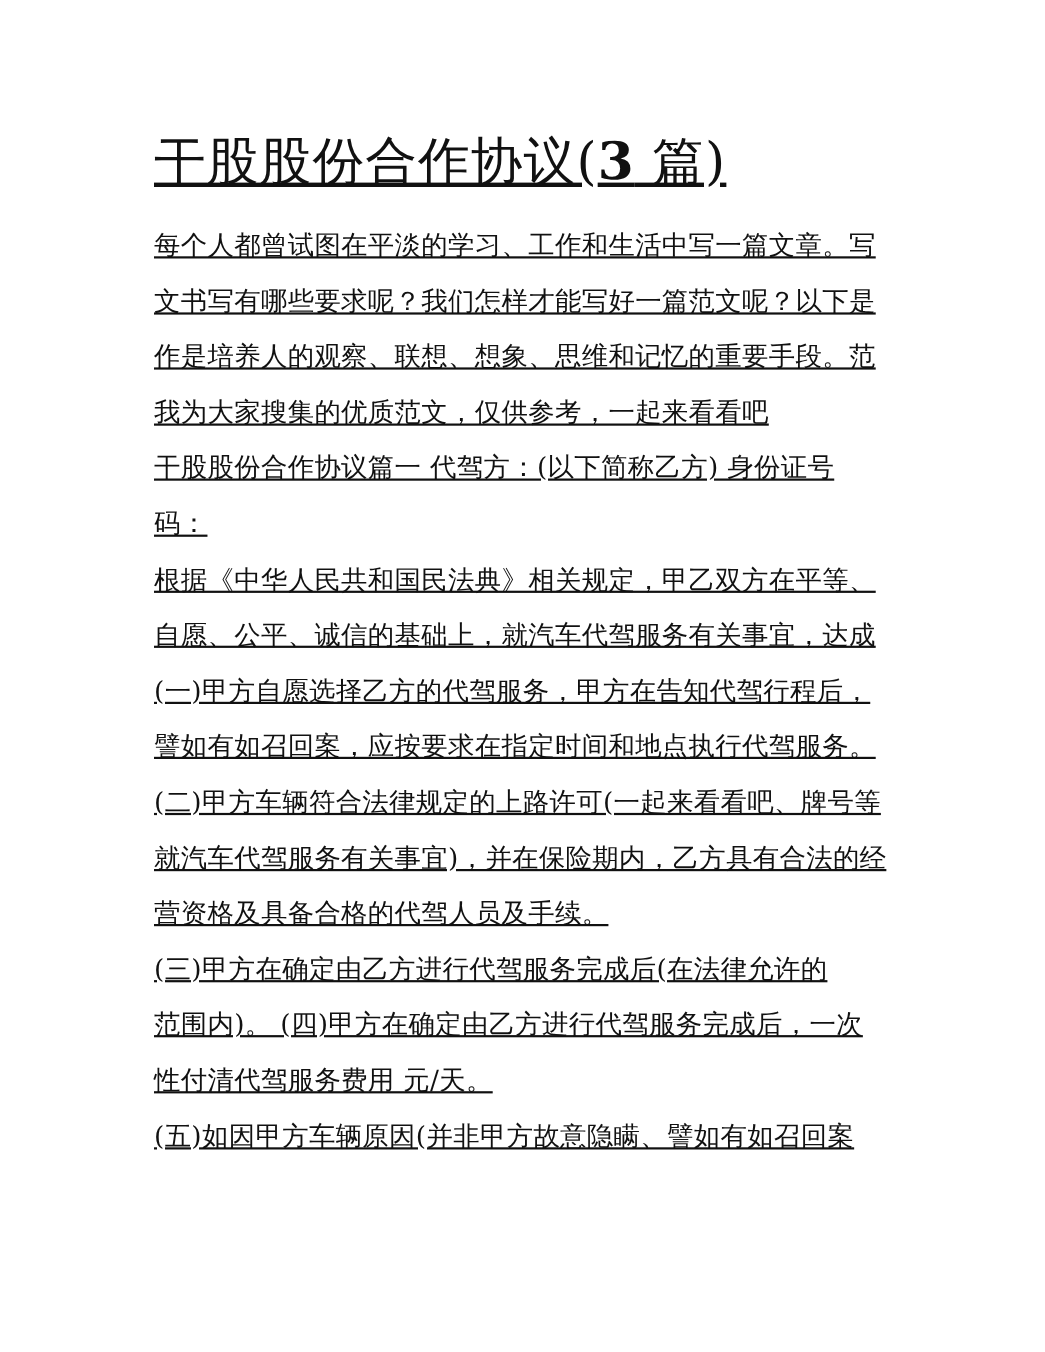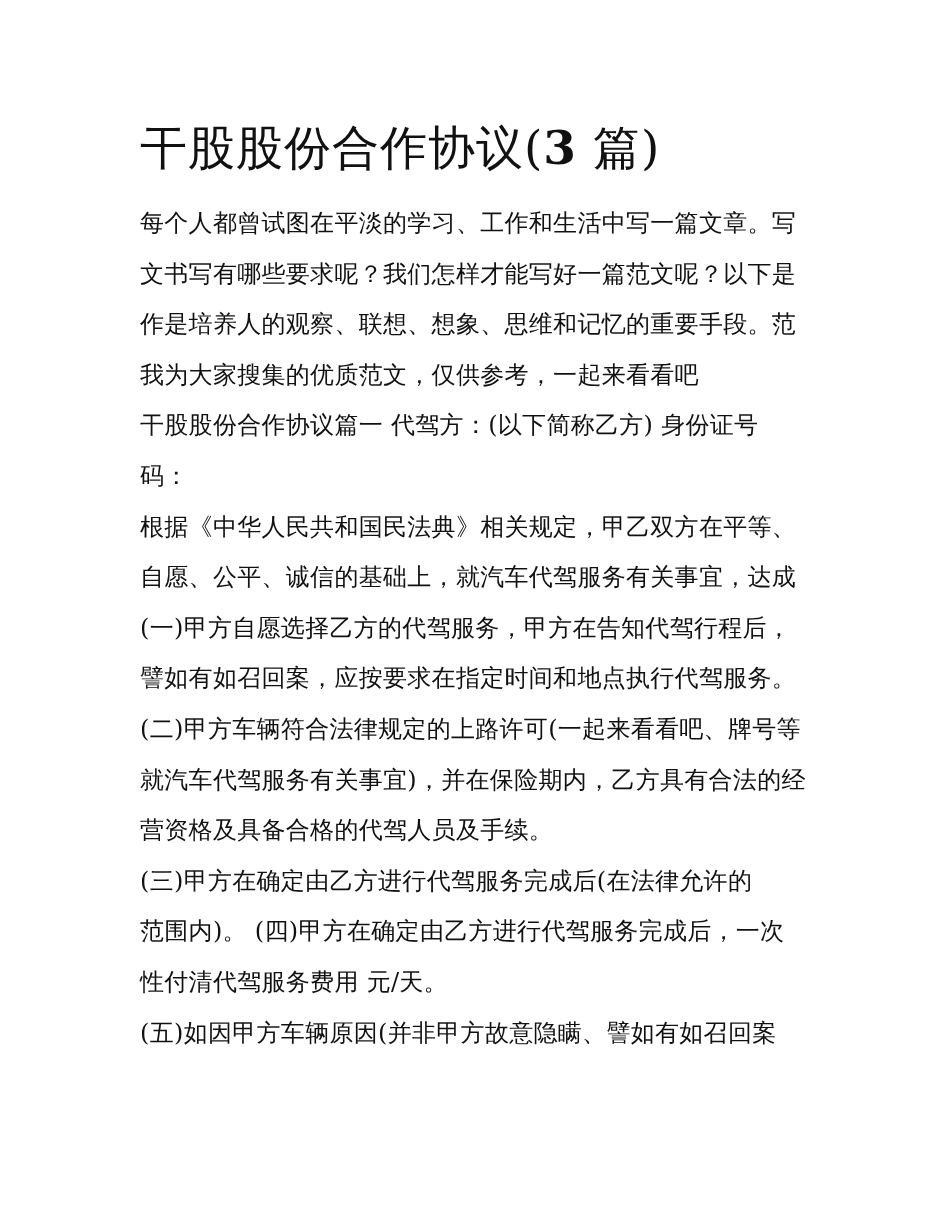--- a/index.html
+++ b/index.html
@@ -26,29 +26,31 @@
     .title {
       position: absolute;
       left: 140px;
       top: 118px;
       font-size: 47px;
       line-height: 60px;
       font-weight: normal;
       letter-spacing: 1px;
       white-space: nowrap;
       margin: 0;
+      text-decoration: underline;
     }
     .title .num {
       font-weight: bold;
     }
     .body {
       position: absolute;
       left: 140px;
       top: 203px;
       width: 680px;
+      text-decoration: underline;
     }
     .line {
       font-size: 24px;
       height: 50.6px;
       line-height: 40px;
       white-space: nowrap;
       letter-spacing: 0.3px;
     }
   </style>
 </head>

